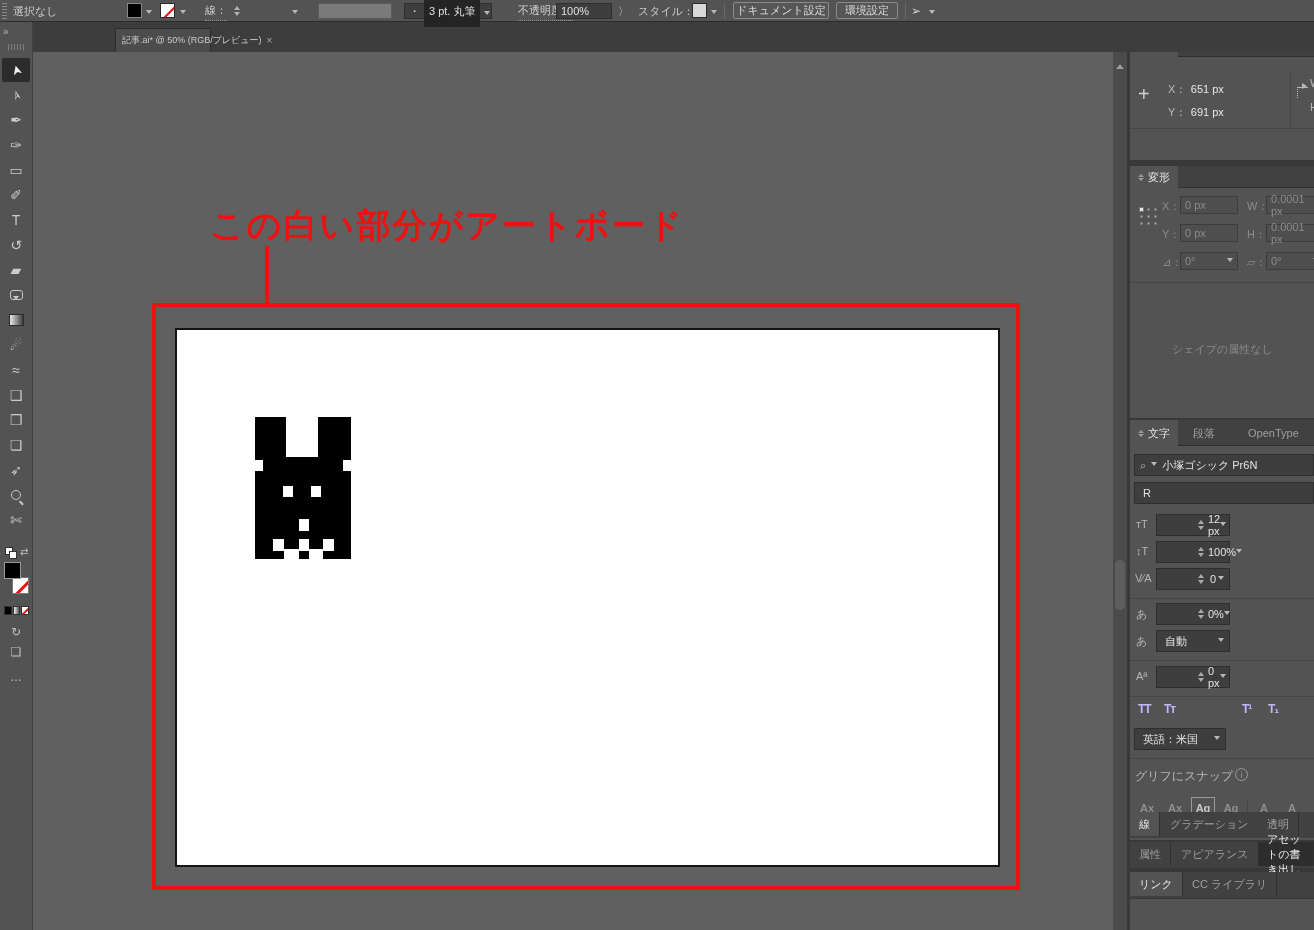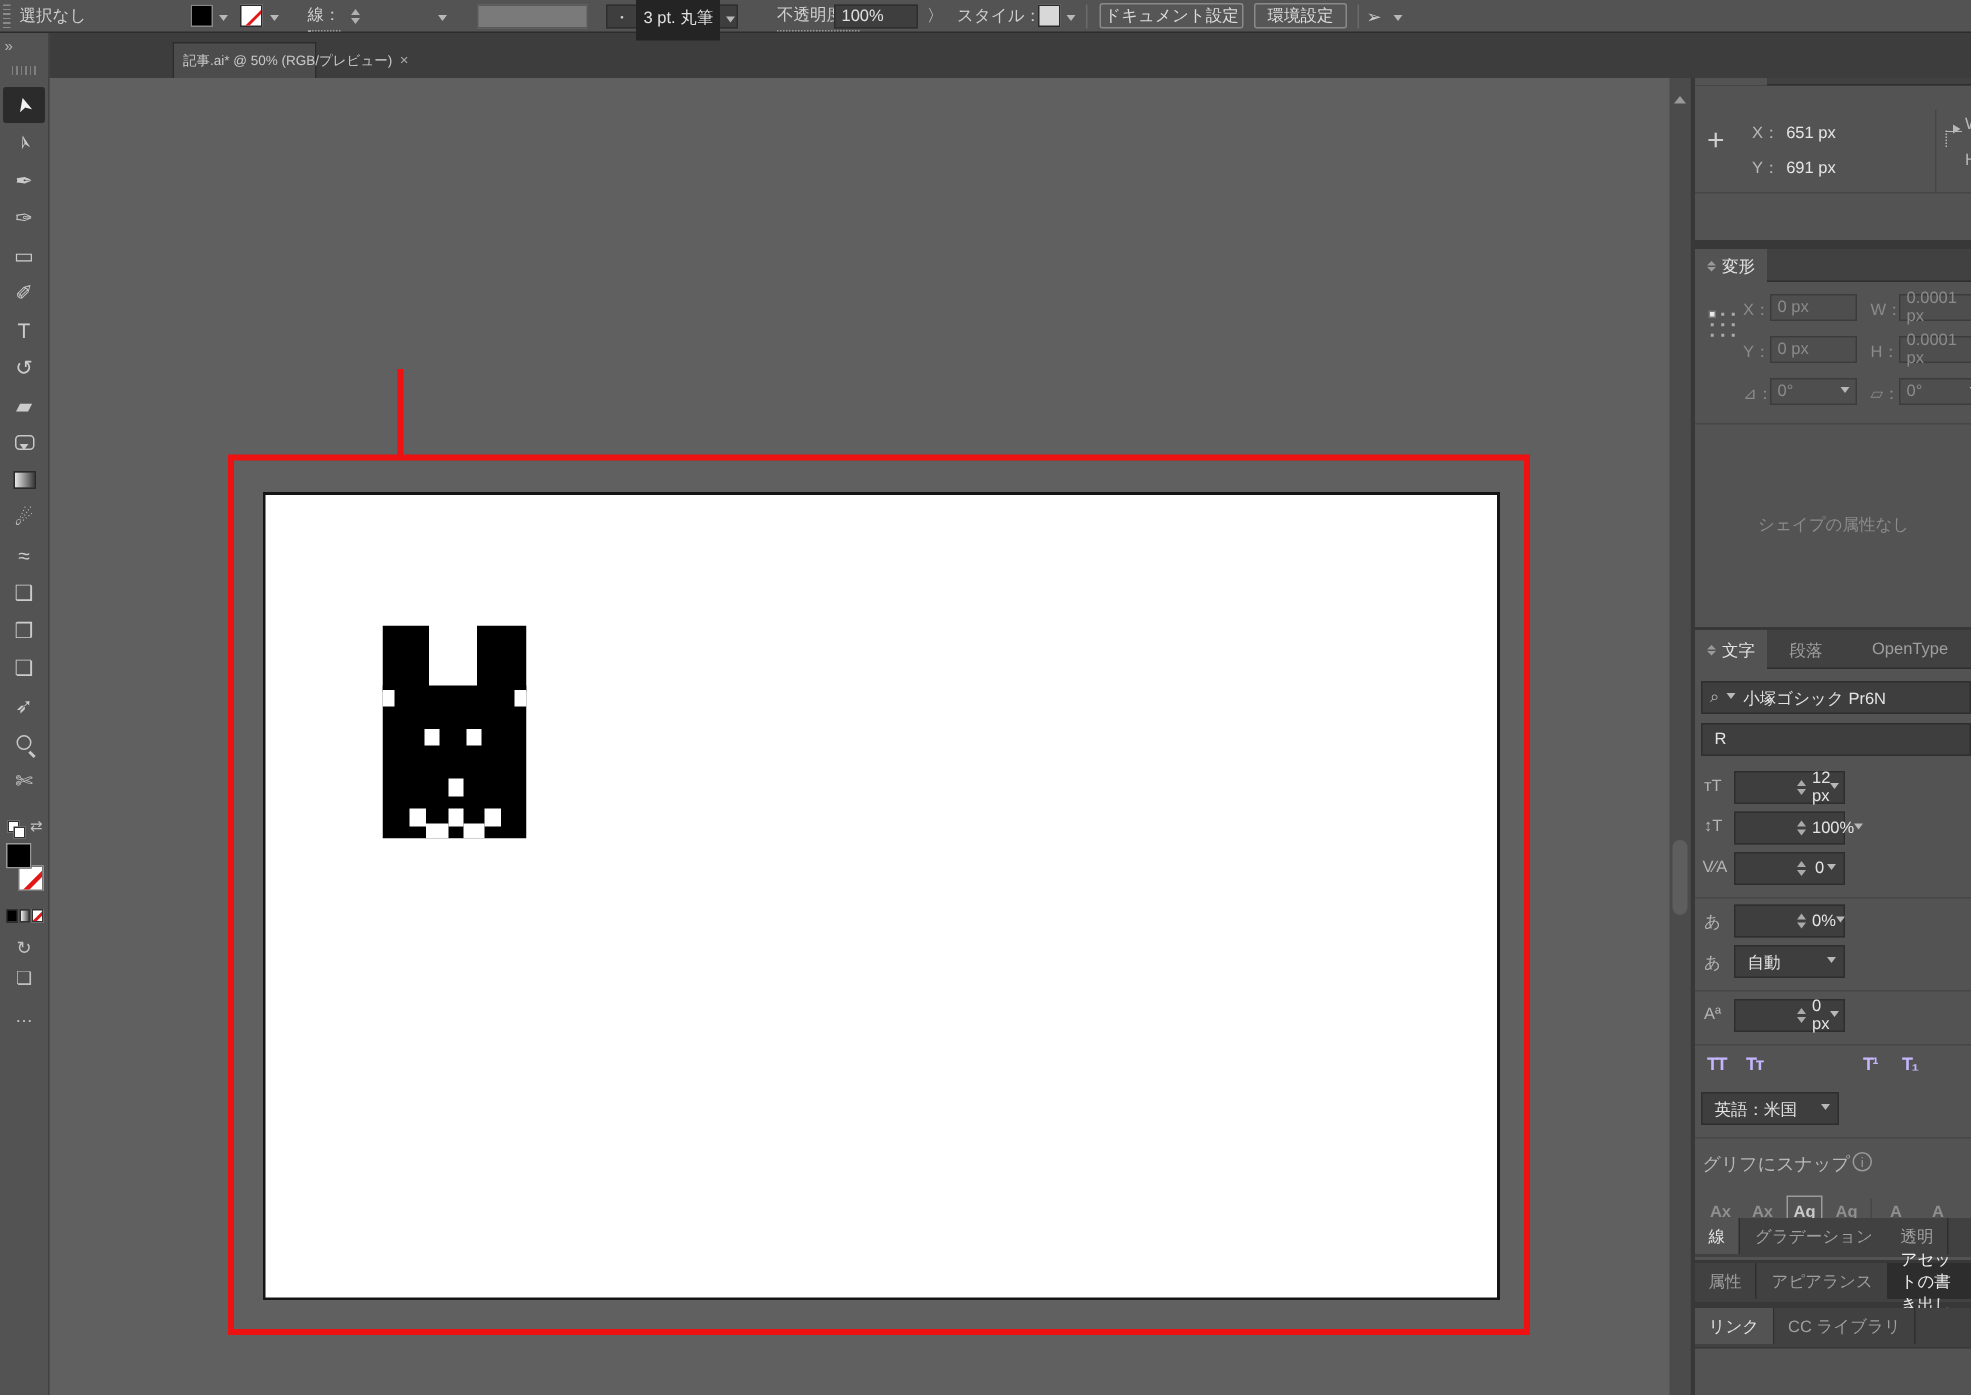--- a/index.html
+++ b/index.html
@@ -257,20 +257,21 @@
     <span class="mb-color"></span>
     <span class="mb-grad"></span>
     <span class="mb-none"></span>
   </div>
   <div class="abs tb-extra" style="top:600px;">↻</div>
   <div class="abs tb-extra" style="top:620px;">❏</div>
   <div class="abs tb-extra" style="top:645px;">…</div>
 </div>
 
 <div id="canvas" class="abs">
+  <div id="annotation" class="abs">この白い部分がアートボード</div>
   <div id="leader" class="abs"></div>
   <div id="redrect" class="abs"></div>
   <div id="artboard" class="abs"></div>
   <svg id="rabbit" class="abs" width="96" height="142" viewBox="68 0 96 142">
       <rect x="68" y="0" width="31" height="44" fill="#000000"></rect>
       <rect x="131" y="0" width="33" height="44" fill="#000000"></rect>
       <rect x="68" y="40" width="96" height="102" fill="#000000"></rect>
       <rect x="68" y="43" width="8" height="11" fill="#ffffff"></rect>
       <rect x="156" y="43" width="8" height="11" fill="#ffffff"></rect>
       <rect x="96" y="69" width="10" height="11" fill="#ffffff"></rect>

